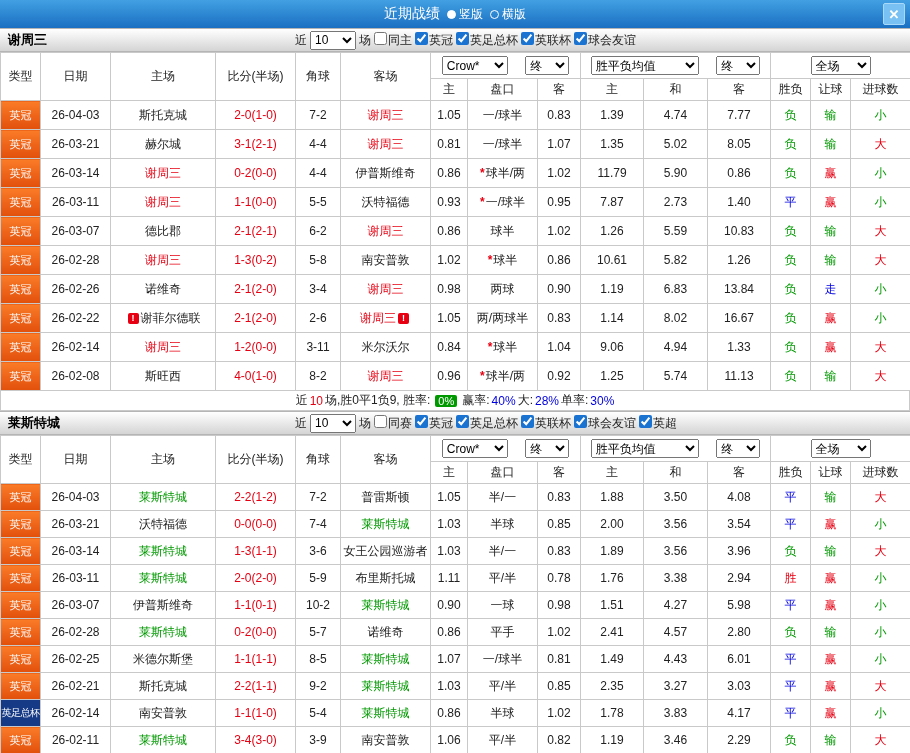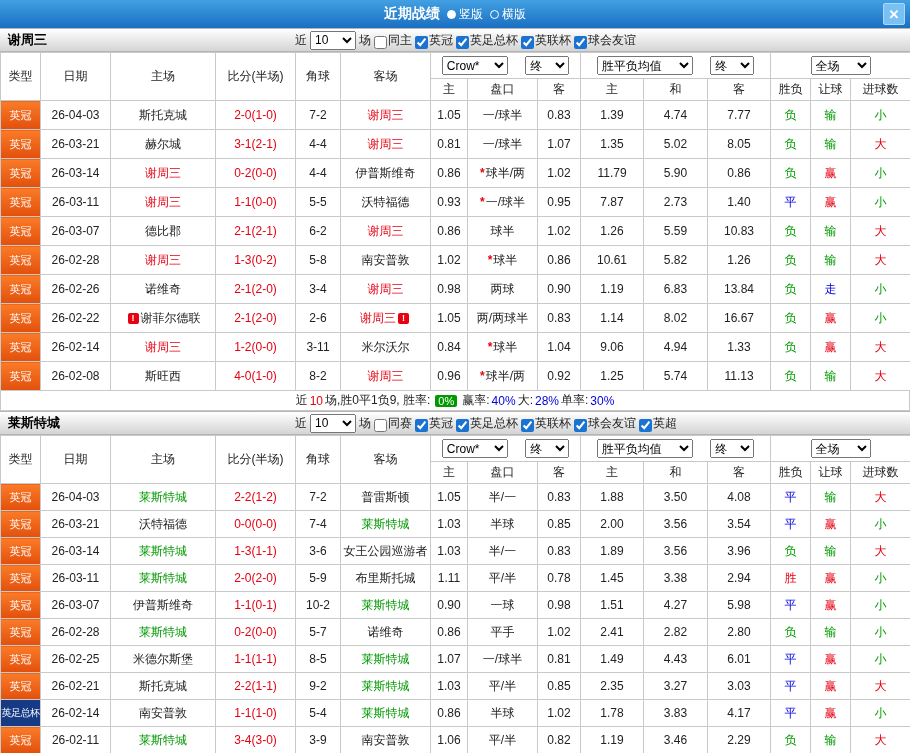--- a/index.html
+++ b/index.html
@@ -3,41 +3,41 @@
 <meta charset="utf-8">
 <style>
   html,body{margin:0;padding:0;background:#fff}
   .app{width:910px;height:753px;overflow:hidden;position:relative;
        font-family:"Liberation Sans",sans-serif;background:#fff;box-sizing:border-box}
 
   
   .titlebar{height:28px;background:linear-gradient(180deg,#42a0e2,#1a6fc2);
             display:flex;align-items:center;justify-content:center;position:relative;color:#fff}
   .title-group{display:flex;align-items:center;gap:7px}
-  .title{font-size:14px;font-weight:bold}
+  .title{font-size:14px;font-weight:normal}
   .radio-opt{display:inline-flex;align-items:center;gap:3px;font-size:12px;cursor:pointer}
   .radio{width:9px;height:9px;border:1px solid #fff;border-radius:50%;display:inline-block;box-sizing:border-box}
   .radio.on{background:#fff}
   .close{position:absolute;right:5px;top:3px;width:22px;height:22px;background:#79c1f2;
          border:1px solid #a9d9f8;color:#fff;font-size:13px;font-weight:bold;line-height:1;
          cursor:pointer;padding:0;border-radius:2px}
 
   
   .teambar{height:24px;background:linear-gradient(180deg,#ffffff,#d4d4d4);
            border-top:1px solid #b5b5b5;border-bottom:1px solid #b5b5b5;
            display:flex;align-items:center;position:relative;font-size:12px;box-sizing:border-box;color:#222}
   .teamname{font-weight:bold;font-size:13px;margin-left:8px;color:#000}
   .controls{position:absolute;left:295px;display:flex;align-items:center;gap:3px;white-space:nowrap}
-  .cb{display:inline-flex;align-items:flex-end;gap:1px;cursor:pointer}
+  .cb{display:inline-flex;align-items:flex-start;gap:1px;cursor:pointer}
   .cb input{margin:0;accent-color:#1a73d1;width:13px;height:13px}
   select{font-size:12px;height:19px;font-family:inherit}
   .dd-games{width:46px}
   .dd-company{width:66px;margin-right:14px}
   .dd-final{width:44px}
-  .dd-avg{width:96px;margin-right:14px}
+  .dd-avg{width:108px;margin-right:14px}
   .dd-scope{width:60px}
 
   
   table{border-collapse:collapse;table-layout:fixed;width:910px;font-size:12px;text-align:center;color:#222}
   th,td{border:1px solid #c9c9c9;padding:0;white-space:nowrap;overflow:hidden;font-weight:normal}
   tr.filter th{height:25px}
   tr.colhead th{height:21px}
   .s1 tbody td{height:28px}
   .s2 tbody td{height:26px}
 
@@ -516,21 +516,21 @@
         <tr>
           <td data-type="orange">英冠</td>
           <td>26-03-11</td>
           <td><span data-color="green">莱斯特城</span></td>
           <td class="score">2-0(2-0)</td>
           <td>5-9</td>
           <td><span data-color="">布里斯托城</span></td>
           <td>1.11</td>
           <td><span>平/半</span></td>
           <td>0.78</td>
-          <td>1.45</td>
+          <td>1.76</td>
           <td>3.38</td>
           <td>2.94</td>
           <td data-color="red">胜</td>
           <td data-color="red">赢</td>
           <td data-color="green">小</td>
         </tr>
 
         <tr>
           <td data-type="orange">英冠</td>
           <td>26-03-07</td>
@@ -553,21 +553,21 @@
           <td data-type="orange">英冠</td>
           <td>26-02-28</td>
           <td><span data-color="green">莱斯特城</span></td>
           <td class="score">0-2(0-0)</td>
           <td>5-7</td>
           <td><span data-color="">诺维奇</span></td>
           <td>0.86</td>
           <td><span>平手</span></td>
           <td>1.02</td>
           <td>2.41</td>
-          <td>2.82</td>
+          <td>4.57</td>
           <td>2.80</td>
           <td data-color="green">负</td>
           <td data-color="green">输</td>
           <td data-color="green">小</td>
         </tr>
 
         <tr>
           <td data-type="orange">英冠</td>
           <td>26-02-25</td>
           <td><span data-color="">米德尔斯堡</span></td>

